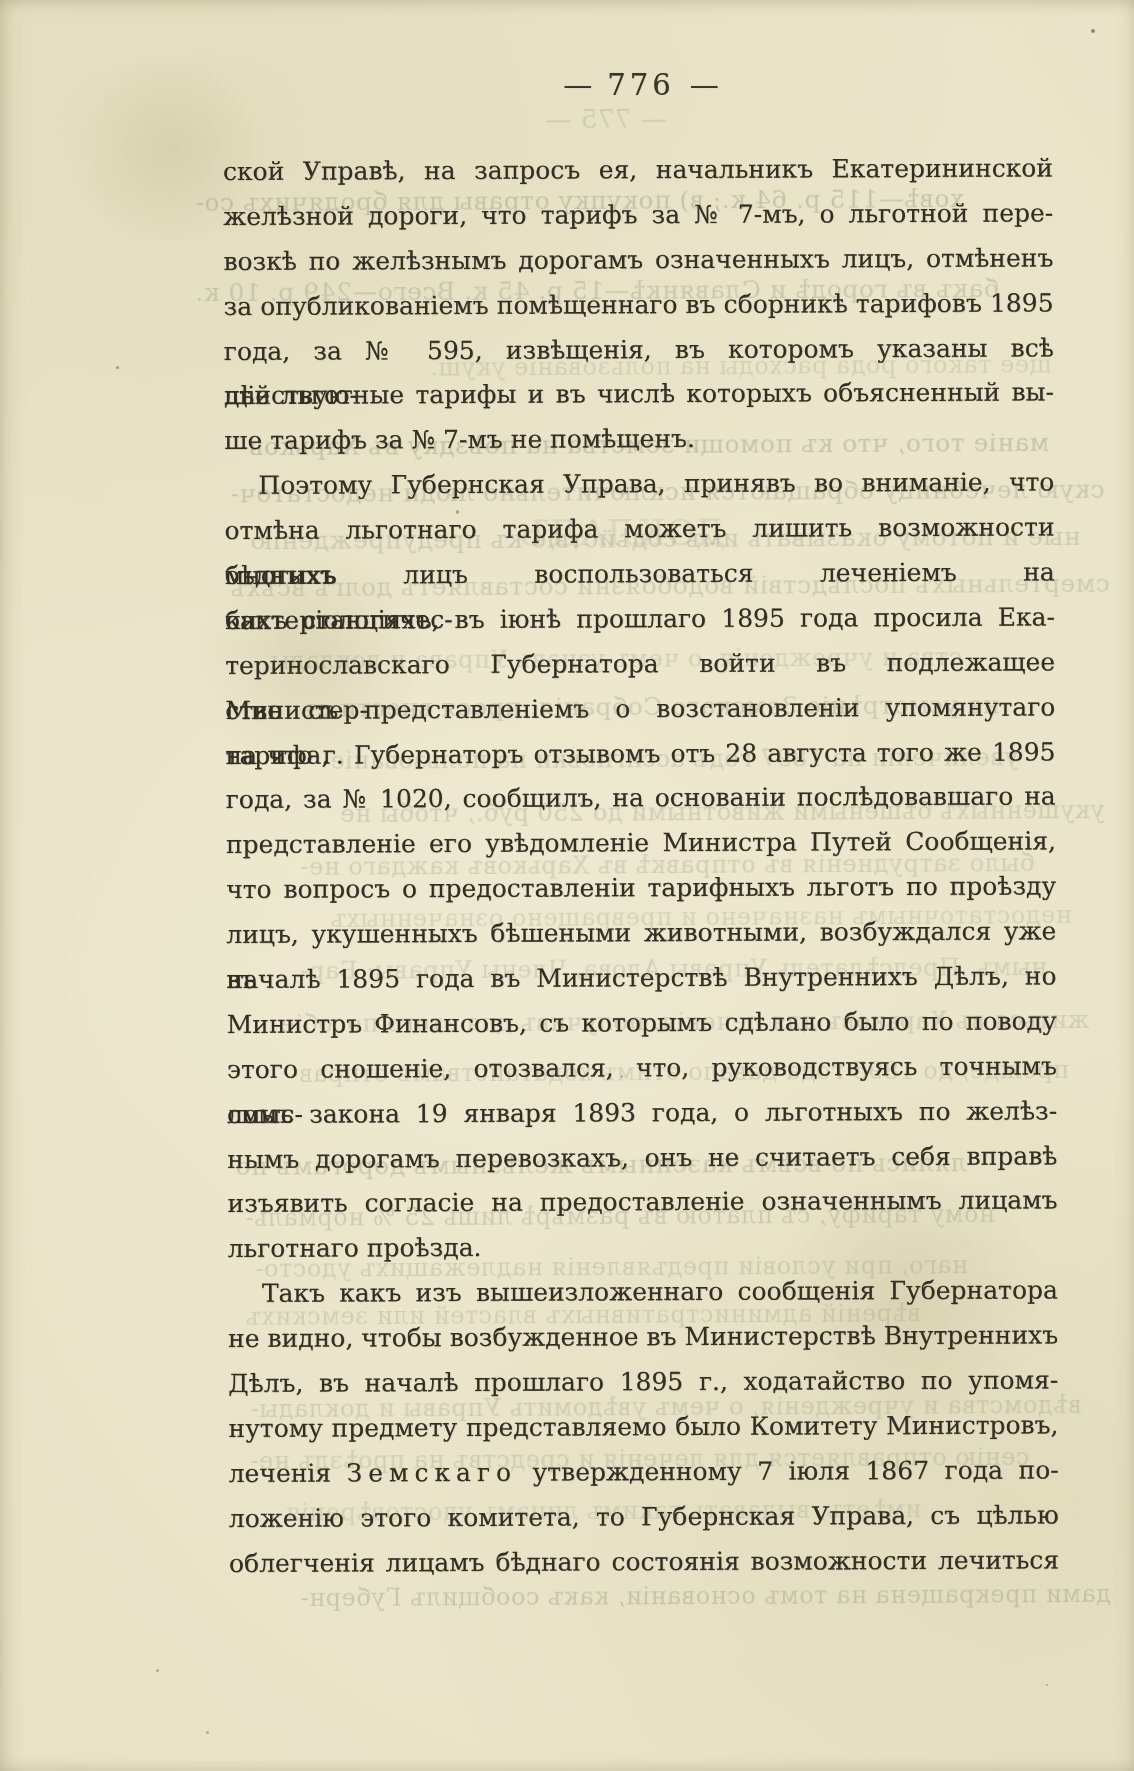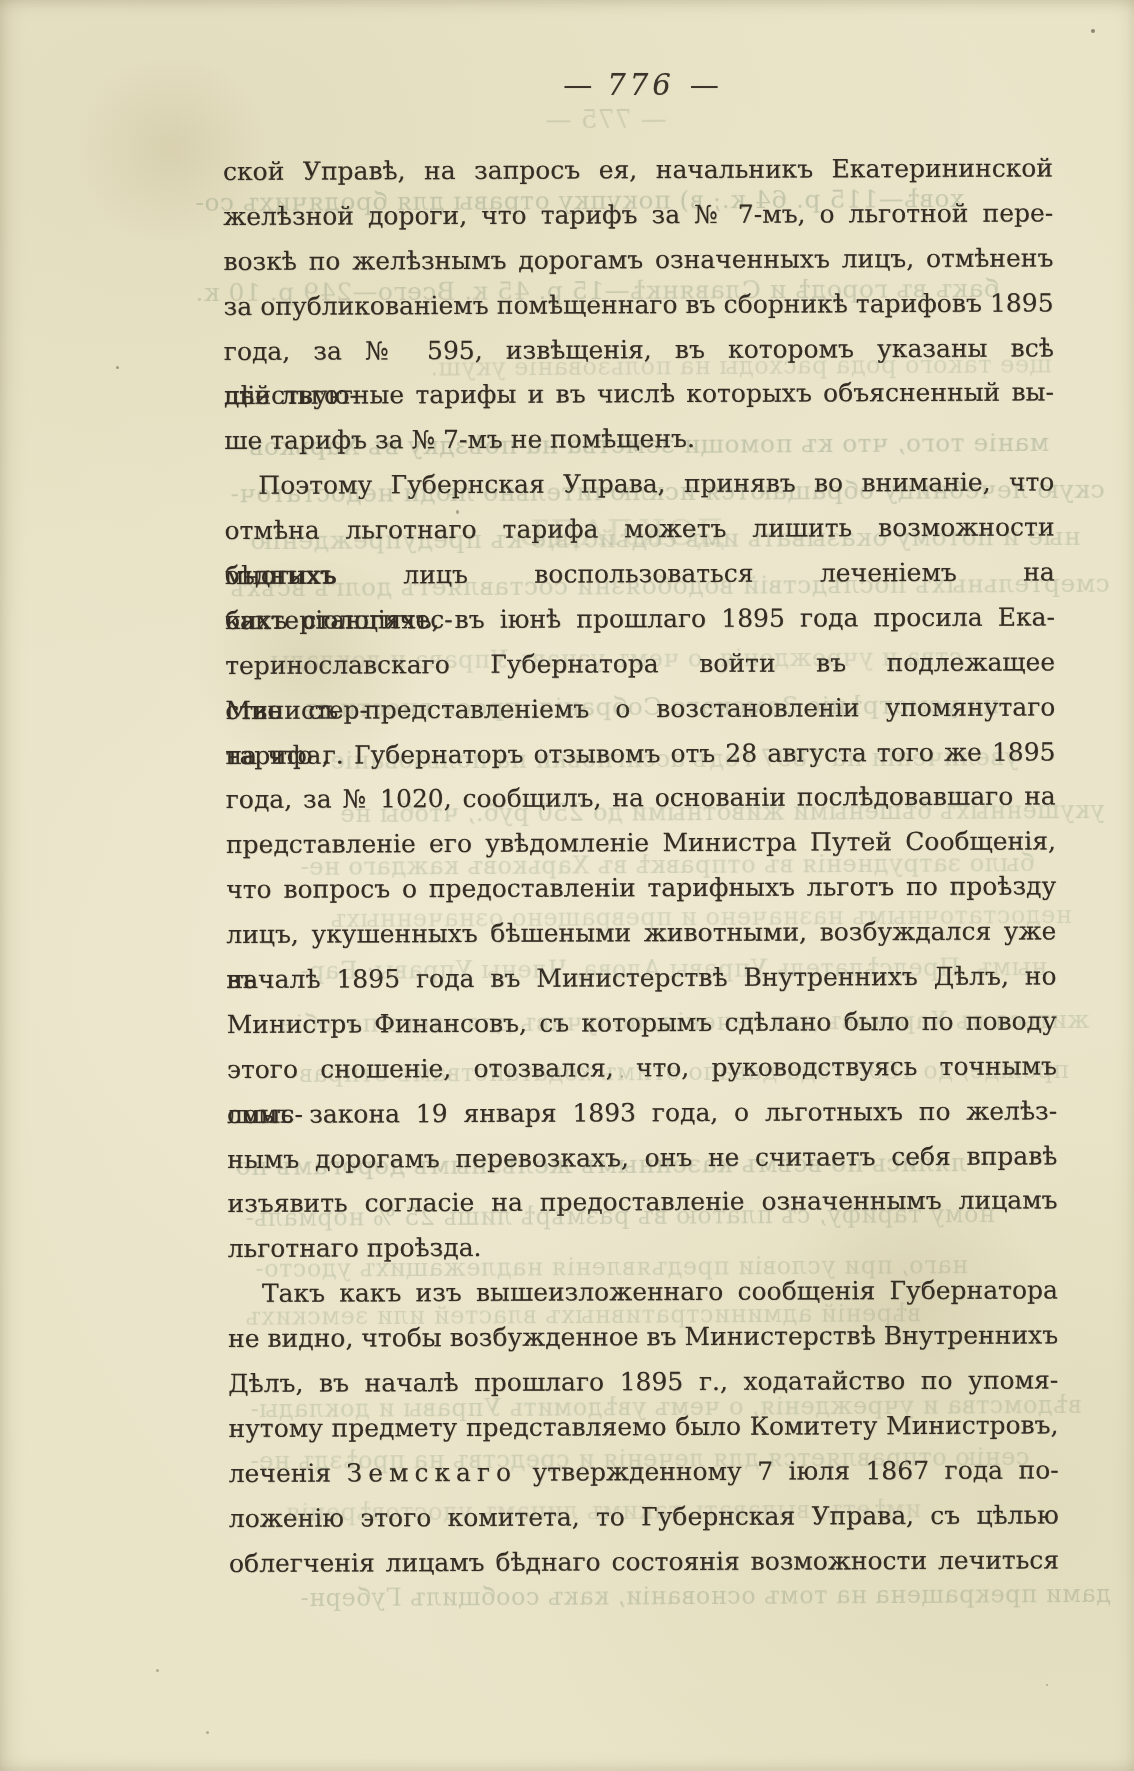--- a/index.html
+++ b/index.html
@@ -34,21 +34,21 @@
     letter-spacing: 0.5px;
   }
   
   .page-header {
     position: absolute; left: 226px; top: 68px; width: 830px;
     text-align: center;
     font-size: 29px; color: #3a342a;
     text-shadow: 0.3px 0.3px 0.7px rgba(58,52,42,0.55);
   }
   .page-header .dash { margin: 0 15px; }
-  .page-header .pn { letter-spacing: 4px; font-style: italic; }
+  .page-header .pn { letter-spacing: 4px; }
   .text-block {
     position: absolute; left: 226px; top: 150px; width: 830px;
     font-size: 25px; line-height: 44.9px;
     color: #332d24;
     text-shadow: 0.3px 0.3px 0.7px rgba(51,45,36,0.50);
     transform: rotate(-0.25deg);
     transform-origin: 0 50%;
   }
   .line {
     height: 44.9px;

